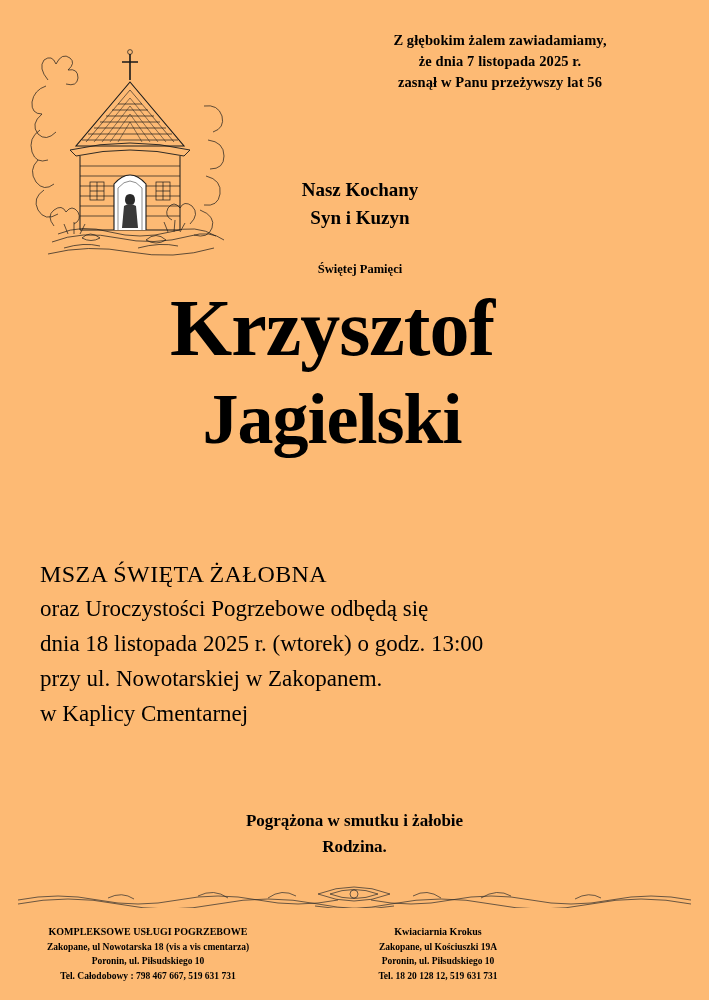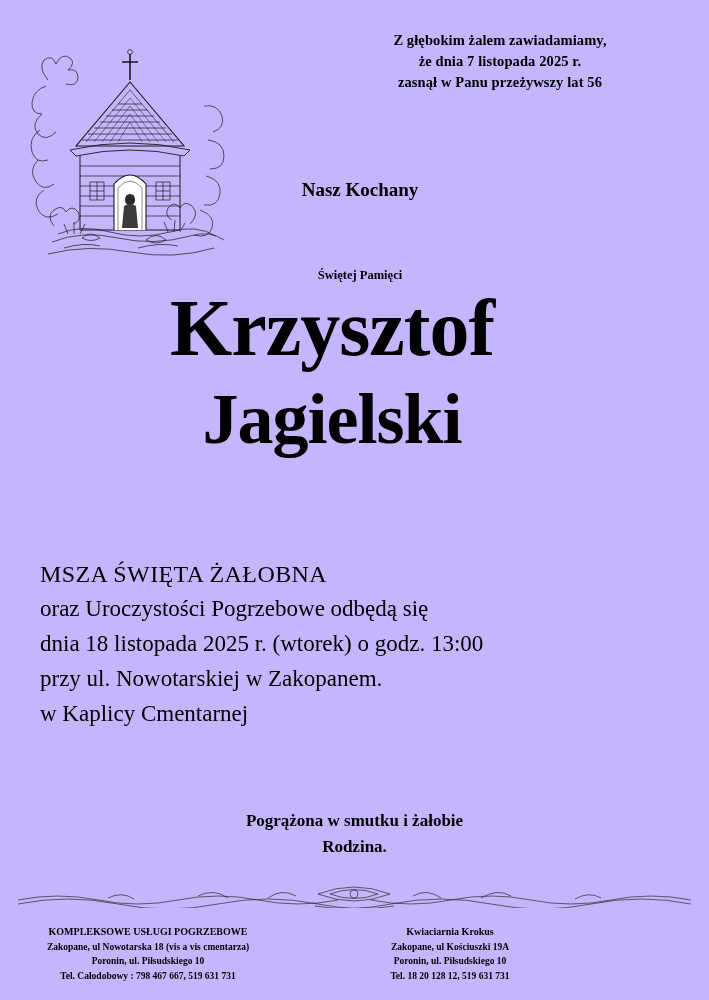--- a/index.html
+++ b/index.html
@@ -11,21 +11,21 @@
   body {
     font-family: "Liberation Serif", serif;
     color: #000;
     position: relative;
     overflow: hidden;
   }
   .page {
     position: relative;
     width: 709px;
     height: 1000px;
-    background: #c4b5fd;
+    background: #fdba74;
   }
 
   
   .header-block {
     position: absolute;
     top: 30px;
     left: 300px;
     width: 400px;
     text-align: center;
     font-weight: bold;
@@ -53,21 +53,21 @@
     width: 360px;
     text-align: center;
     font-weight: bold;
     font-size: 19px;
     line-height: 1.45;
   }
 
   
   .memory {
     position: absolute;
-    top: 268px;
+    top: 262px;
     left: 180px;
     width: 360px;
     text-align: center;
     font-weight: bold;
     font-size: 12.5px;
   }
 
   
   .name-block {
     position: absolute;
@@ -131,21 +131,21 @@
     height: 72px;
   }
   .footer-col {
     position: absolute;
     text-align: center;
     font-weight: bold;
     font-size: 9.5px;
     line-height: 1.55;
   }
   .footer-left { left: 8px; width: 280px; top: 6px; }
-  .footer-right { right: 12px; width: 280px; top: 6px; margin-left: 40px; }
+  .footer-right { right: 24px; width: 280px; top: 6px; margin-left: 40px; }
   .footer-col .title { font-size: 10px; }
 
   
   .seal {
     position: absolute;
     left: 50%;
     top: 2px;
     transform: translateX(-50%);
     width: 150px;
     height: 68px;
@@ -228,20 +228,21 @@
   </div>
 
   <div class="header-block">
     <div>Z głębokim żalem zawiadamiamy,</div>
     <div>że dnia 7 listopada 2025 r.</div>
     <div>zasnął w Panu przeżywszy lat 56</div>
   </div>
 
   <div class="relation">
     <div>Nasz Kochany</div>
+    <div>Syn i Kuzyn</div>
   </div>
 
   <div class="memory">Świętej Pamięci</div>
 
   <div class="name-block">
     <div class="name-first">Krzysztof</div>
     <div class="name-last">Jagielski</div>
   </div>
 
   <div class="ceremony">

